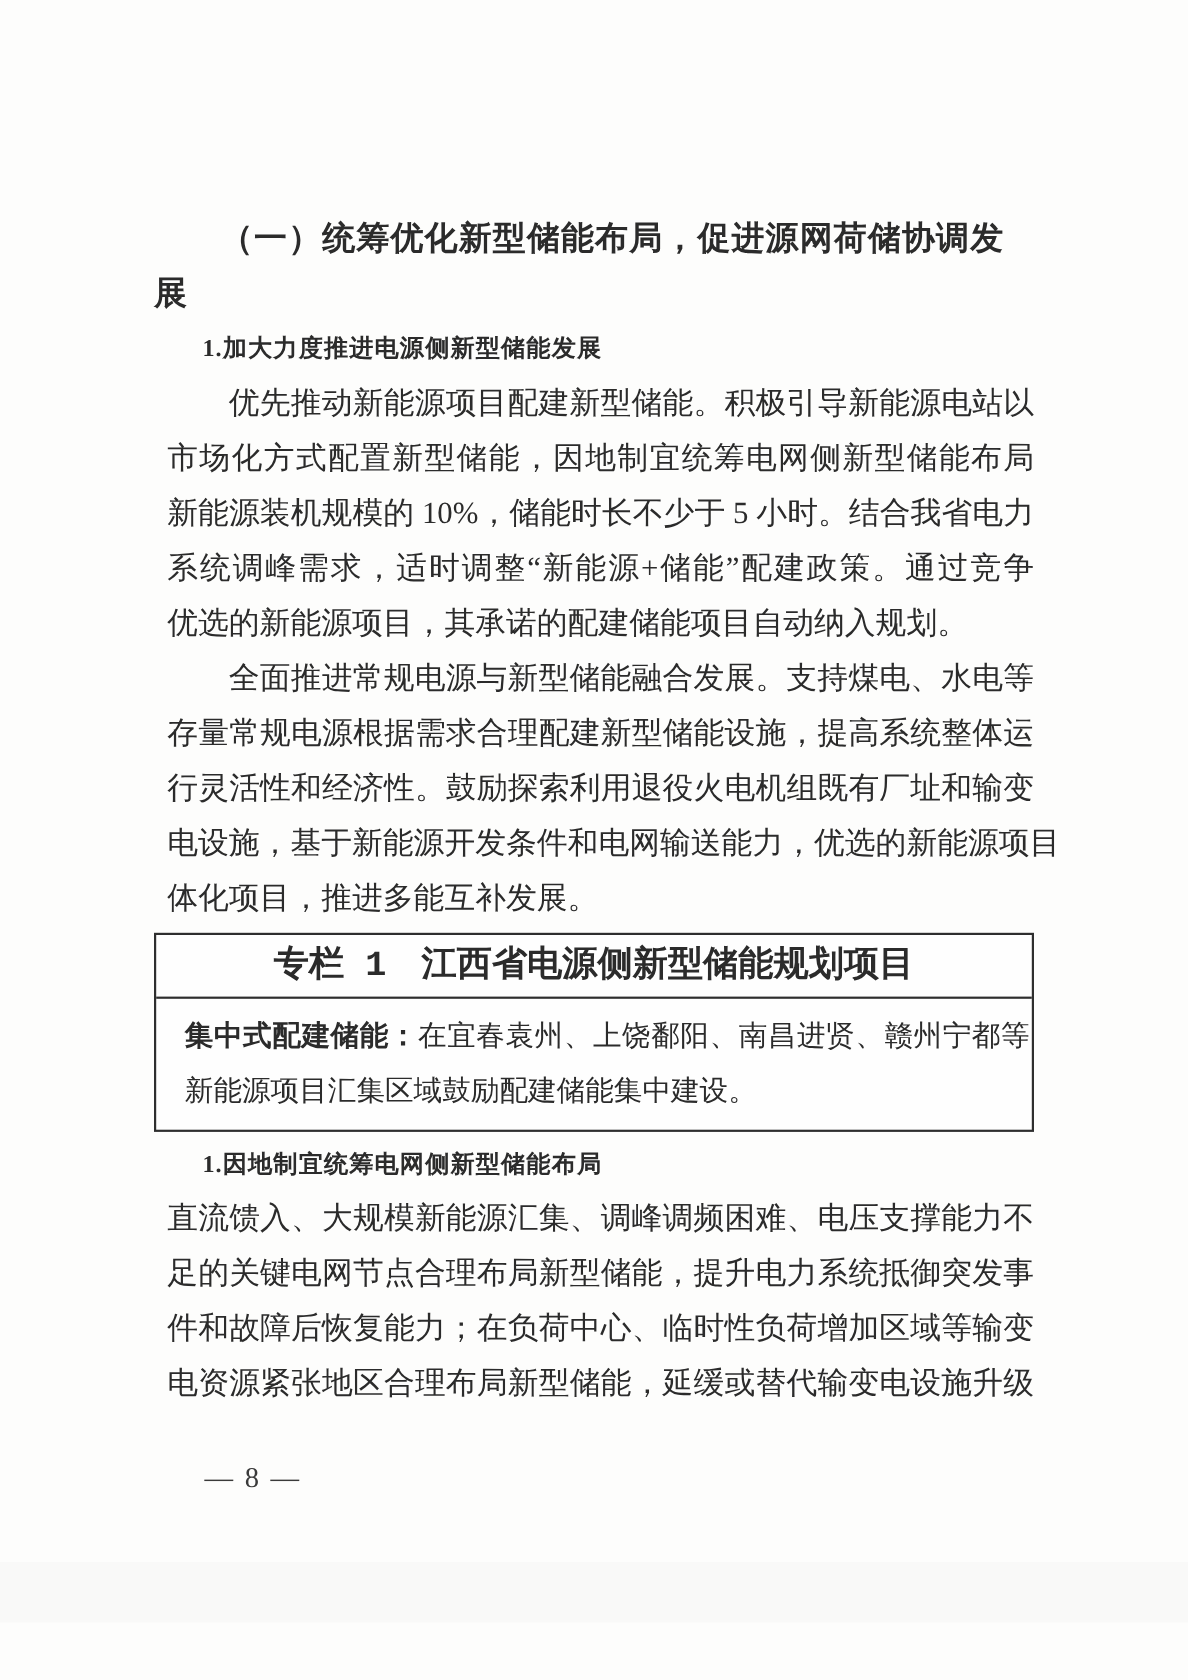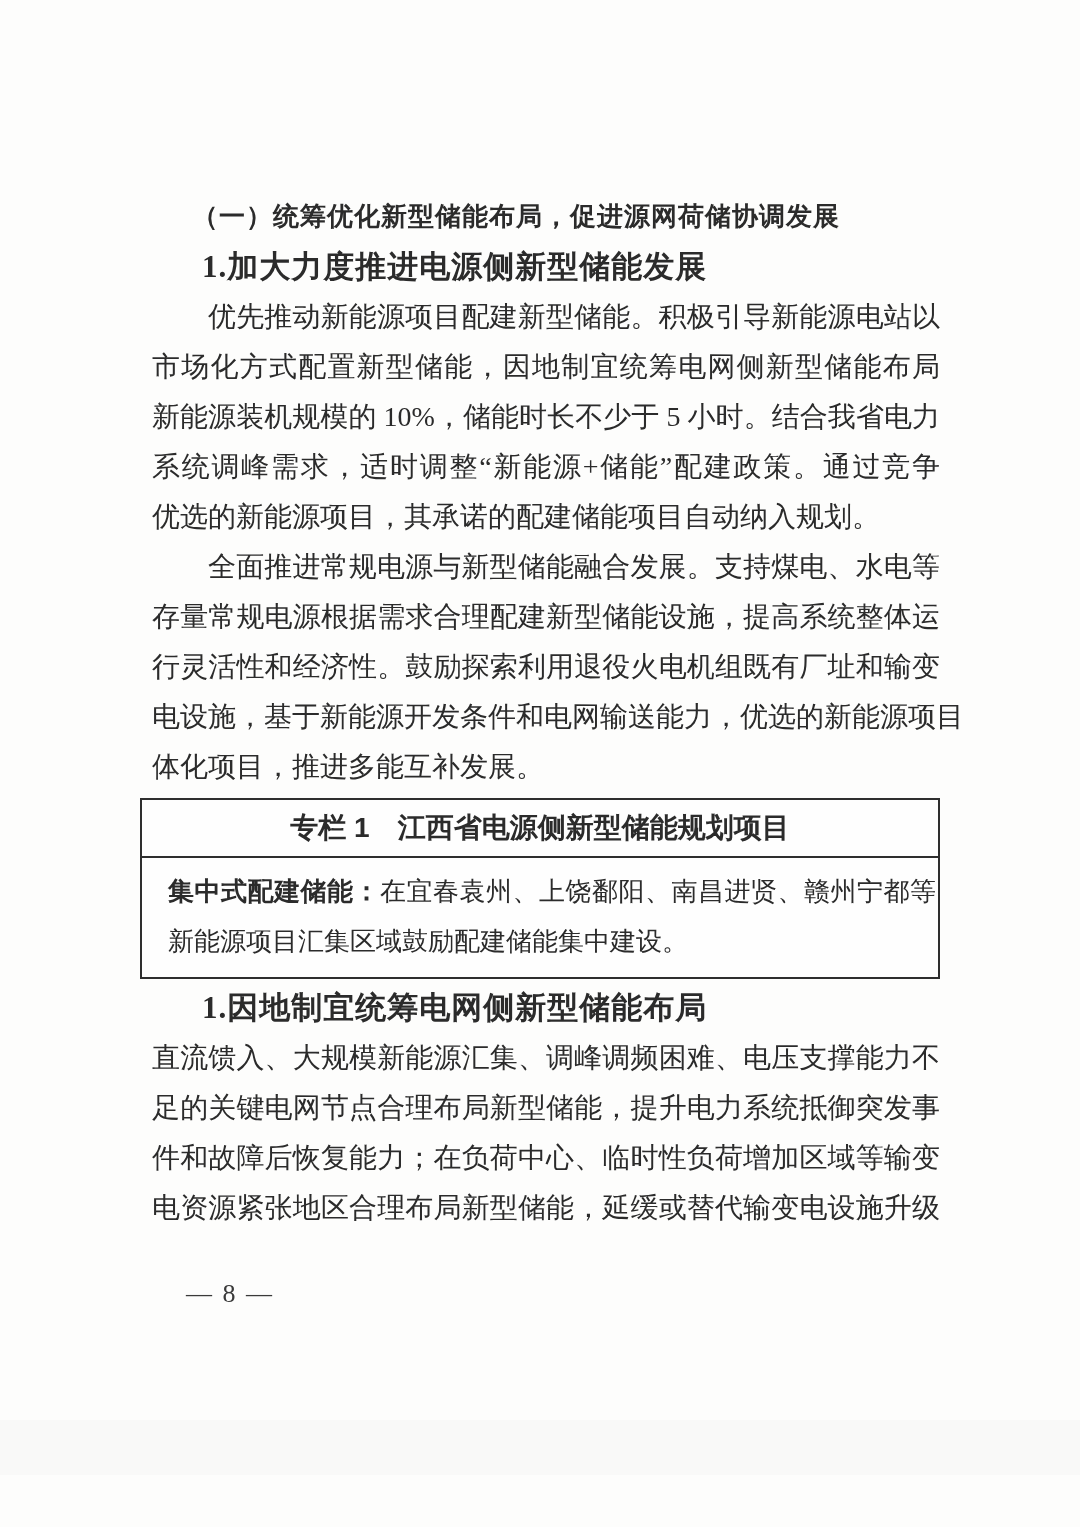--- a/index.html
+++ b/index.html
@@ -10,49 +10,49 @@
     color:#2b2b2b;
     overflow:hidden;
     position:relative;
   }
   .page{width:1080px;height:1527px;position:relative;}
   .content{
     position:absolute;left:140px;top:192px;width:800px;
     font-size:28px;line-height:50px;
   }
   .h-section{
-    font-size:26px;font-weight:bold;line-height:50px;margin:0;
+    font-size:30px;font-weight:bold;line-height:50px;margin:0;
     letter-spacing:1px;
   }
   .h-sub{
-    font-size:31px;font-weight:bold;line-height:50px;margin:0;
+    font-size:22px;font-weight:bold;line-height:50px;margin:0;
     letter-spacing:1px;
   }
   .para{margin:0;}
   .line{
     text-align:justify;
     text-align-last:justify;
     white-space:nowrap;
     line-height:50px;
     margin-left:12px;
   }
   .line.lastline{text-align-last:left;}
   .indent{text-indent:2em;}
   .panel{
     border:2px solid #2e2e2e;
     margin:6px 0 4px 0;
     background:#fefefe;
   }
   .panel-header{
     text-align:center;
     font-weight:bold;
-    font-size:28px;
+    font-size:32px;
     line-height:56px;
     border-bottom:2px solid #2e2e2e;
-    font-family:Liberation Sans, sans-serif;
+    font-family:Liberation Mono, monospace;
   }
   .panel-body{
     padding:8px 2px 10px 14px;
     font-size:26px;
     line-height:52px;
   }
   .panel-body .bold{
     font-weight:bold;
     font-family:"Liberation Sans","DejaVu Sans",sans-serif;
   }

